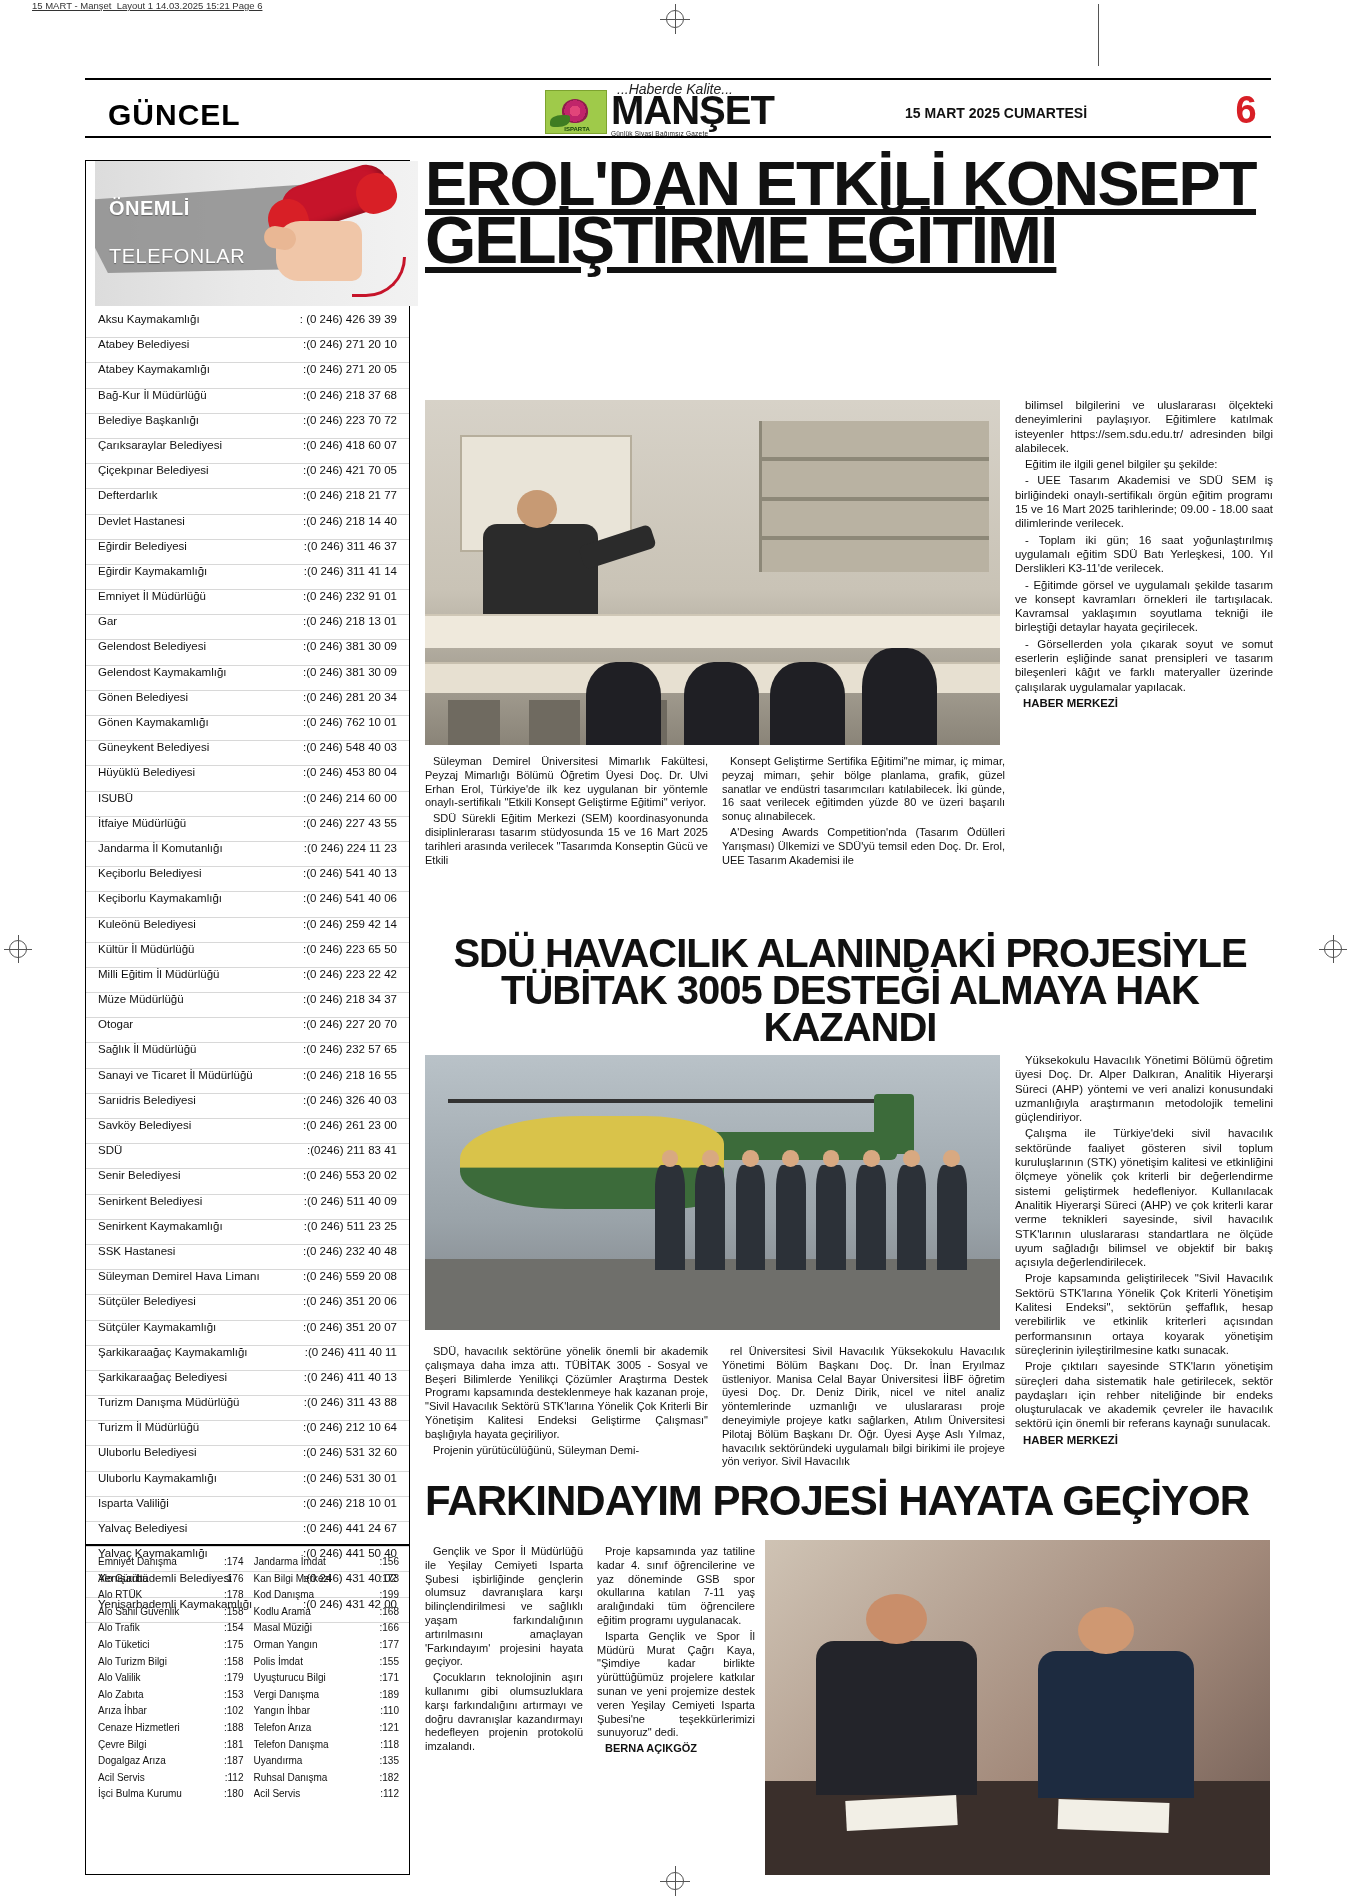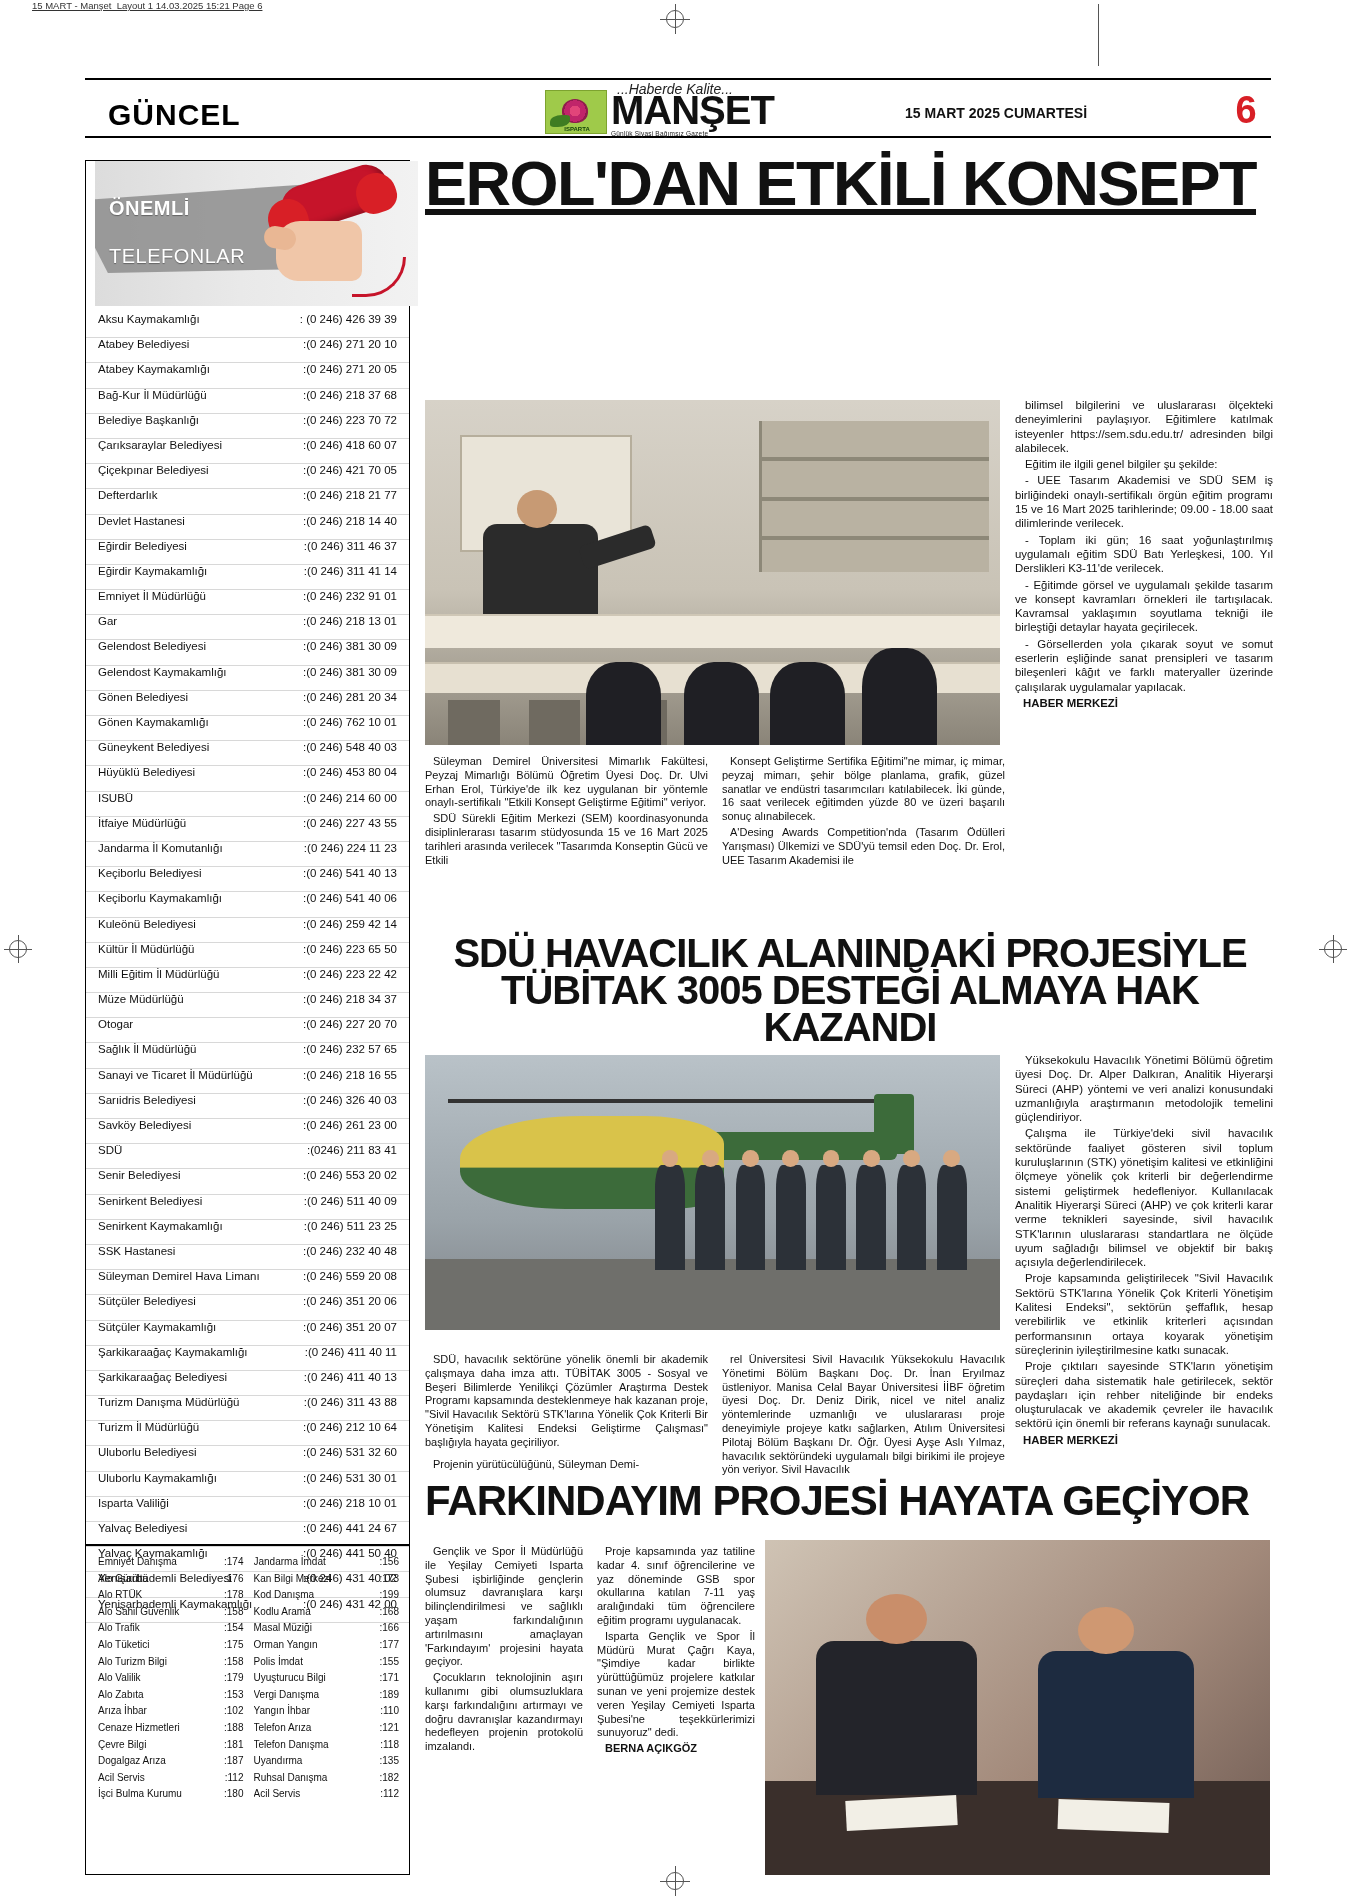--- a/index.html
+++ b/index.html
@@ -226,21 +226,21 @@
   .p2-ground { position:absolute; left:0; bottom:0; width:100%; height:26%; background:#6f6f6b; }
   .p2-person { position:absolute; bottom:22%; width:5.2%; height:38%; background:#2c3138; border-radius:22% 22% 0 0; }
   .p2-person b { position:absolute; left:22%; top:-14%; width:56%; height:16%; border-radius:50%; background:#d8a981; display:block; }
 
   .cap2 {
     position:absolute; left:425px; top:1345px; width:580px;
     display:flex; gap:14px;
     font-size:11px; line-height:13.8px; text-align:justify;
   }
   .cap2 .c { width:50%; }
-  .cap2 p { margin:8px 0 2px 0; text-indent:8px; }
+  .cap2 p { margin:0 0 2px 0; text-indent:8px; }
 
   .col3b {
     position:absolute; left:1015px; top:1053px; width:258px;
     font-size:11.4px; line-height:14.3px; text-align:justify;
   }
   .col3b p { margin:0 0 2px 0; text-indent:10px; }
 
   .headline3 {
     position:absolute; left:425px; top:1480px; width:850px;
     font-size:42px; line-height:42px; font-weight:bold; letter-spacing:-1px;
@@ -669,20 +669,21 @@
               <span class="no">:112</span>
             </div>
           </div>
       </div>
     </div>
   </div>
 
   <div class="main">
     <div class="headline1">
       <span>EROL'DAN ETKİLİ KONSEPT</span>
+      <span class="l2">GELİŞTİRME EĞİTİMİ</span>
     </div>
   </div>
 
   <div class="art1">
     <div class="photo">
       <div class="p1-wall"></div>
       <div class="p1-screen"></div>
       <div class="p1-shelf">
           <i style="top:24%"></i>
           <i style="top:50%"></i>

